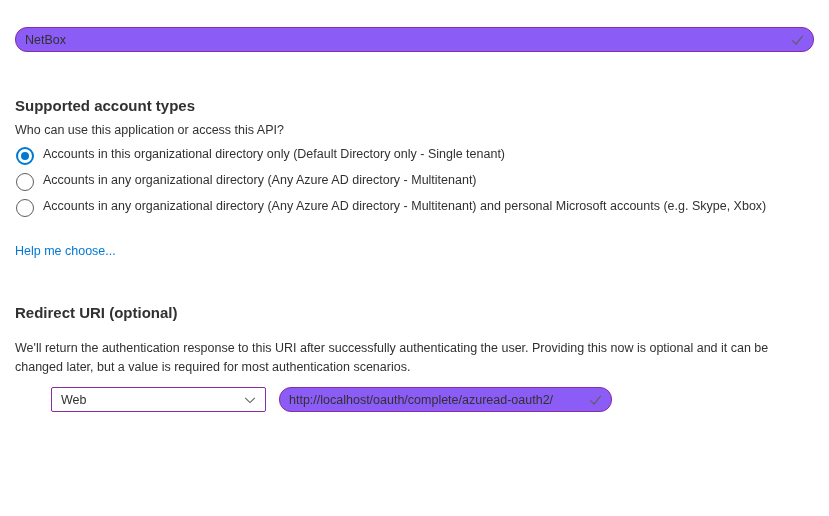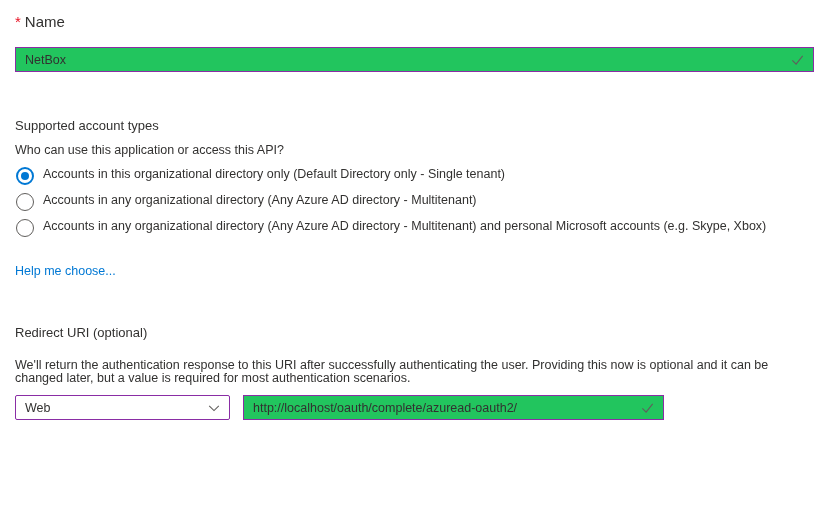--- a/index.html
+++ b/index.html
@@ -17,28 +17,28 @@
     background:#ffffff;
     font-family:"Liberation Sans","DejaVu Sans",sans-serif;
     color:var(--text);
   }
   .page{padding:12px 15px 0 15px;width:829px;height:516px;}
   .field-label{
     font-size:15px;line-height:20px;font-weight:400;color:var(--text);
   }
   .req{color:var(--required-red);margin-right:4px;}
   .section-title{
-    font-size:13px;line-height:20px;font-weight:400;color:var(--text);
+    font-size:15px;line-height:20px;font-weight:700;color:var(--text);
   }
   .desc{
     font-size:12.5px;line-height:16px;color:var(--text);margin-top:12px;
   }
   .textbox{
     position:relative;margin-top:15px;height:25px;width:100%;
-    border:1px solid var(--accent);border-radius:0;background:#22c55e;
+    border:1px solid var(--accent);border-radius:12px;background:#8b5cf6;
     display:flex;align-items:flex-start;
   }
   .textbox input{
     border:none;outline:none;background:transparent;flex:1;
     font-family:"Liberation Sans","DejaVu Sans",sans-serif;
     font-size:12.5px;color:var(--text);padding:0 26px 0 9px;height:100%;
   }
   .input-icon{
     position:absolute;right:8px;top:50%;transform:translateY(-50%);
     display:flex;align-items:center;pointer-events:none;
@@ -63,42 +63,39 @@
     background:var(--radio-blue);
   }
   .radio-label{
     font-size:12.5px;color:var(--text);white-space:nowrap;
   }
   .link{
     display:inline-block;margin-top:18px;font-size:12.5px;line-height:16px;
     color:var(--link-blue);text-decoration:none;cursor:pointer;text-align:right;
   }
   .redirect-section{margin-top:44px;}
-  .redirect-desc{max-width:802px;margin-top:16px;line-height:13px;}
+  .redirect-desc{max-width:802px;margin-top:16px;line-height:19px;}
   .controls-row{
-    margin-top:10px;display:flex;gap:13px;align-items:center;
+    margin-top:10px;display:flex;gap:13px;align-items:center;margin-left:36px;
   }
   .dropdown{
     position:relative;width:215px;height:25px;flex:none;
     border:1px solid var(--accent);border-radius:2px;background:#fff;
     display:flex;align-items:center;cursor:pointer;
   }
   .dropdown .dd-value{
     font-size:12.5px;color:var(--text);padding-left:9px;
   }
-  .textbox.uri{width:421px;flex:none;margin-top:0;}
+  .textbox.uri{width:333px;flex:none;margin-top:0;}
 </style>
 </head>
 <body>
 
 <div class="page">
 
-  <div class="field-label">
-    <span class="req">*</span><span>Name</span>
-  </div>
   <div class="textbox">
     <input type="text" value="NetBox" style="">
     <span class="input-icon">
       <svg width="15" height="15" viewBox="0 0 16 16">
           <path d="M2.5 8.5 L6.5 12.5 L13.5 3.5" fill="none" stroke="#605e5c" stroke-width="1.2"></path>
         </svg>
     </span>
   </div>
 
   <div class="account-section">

